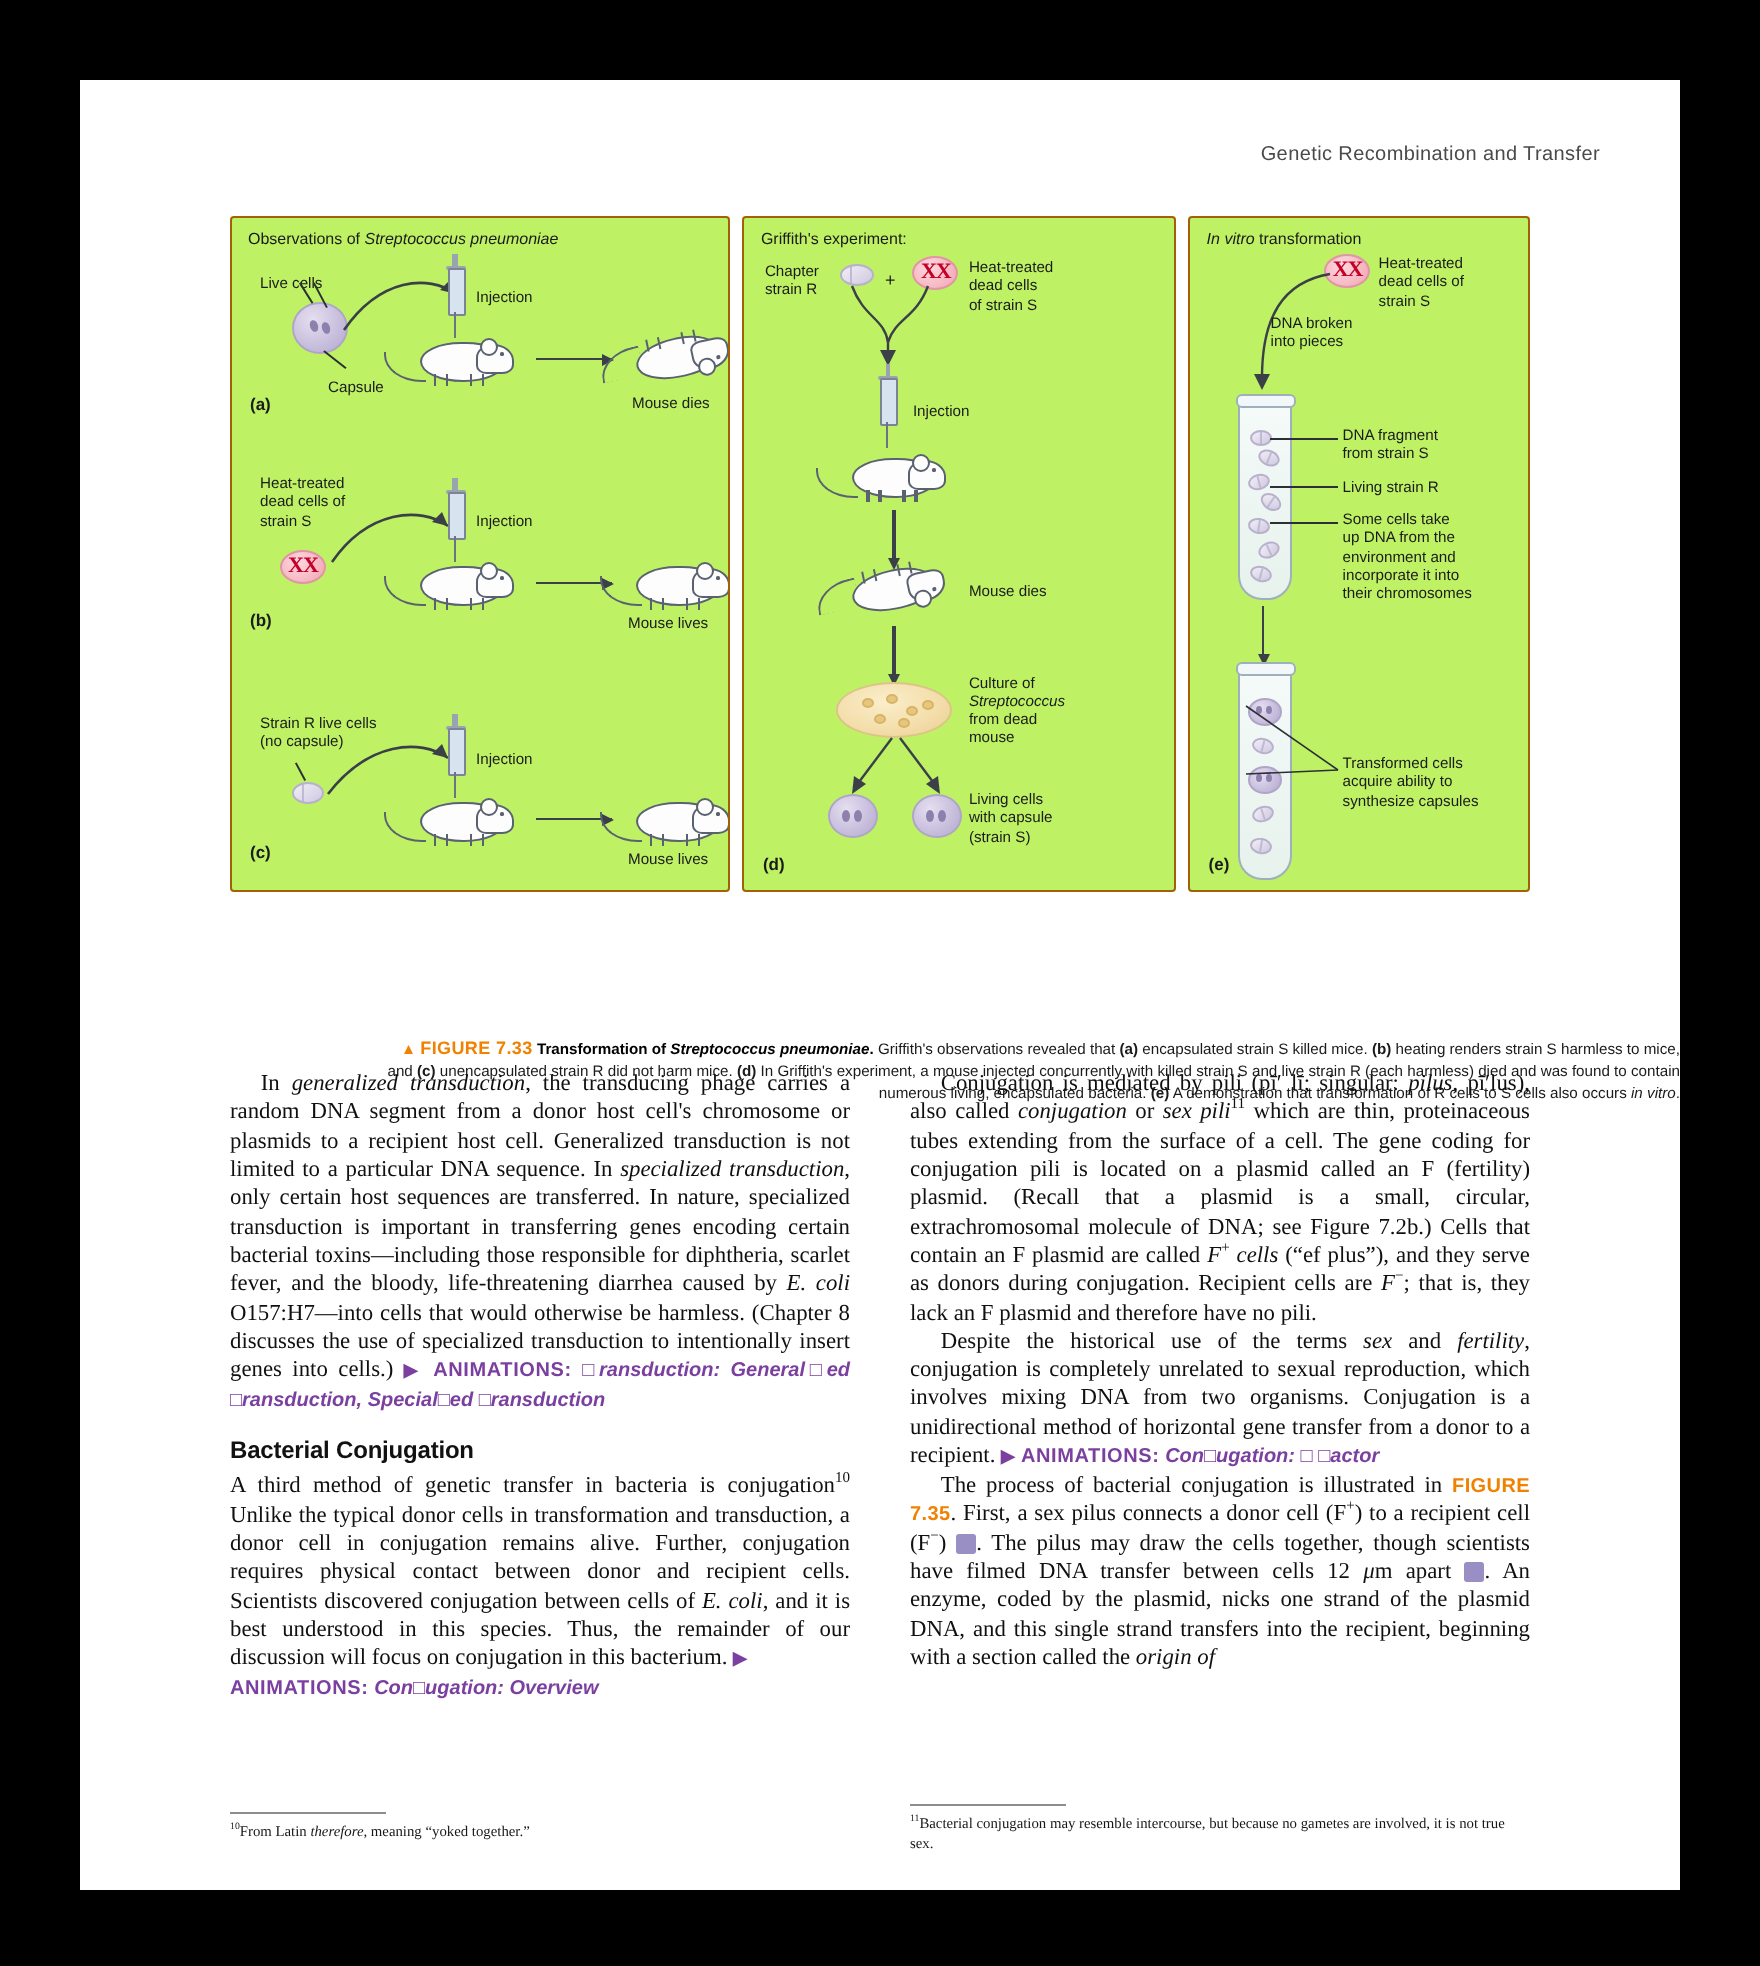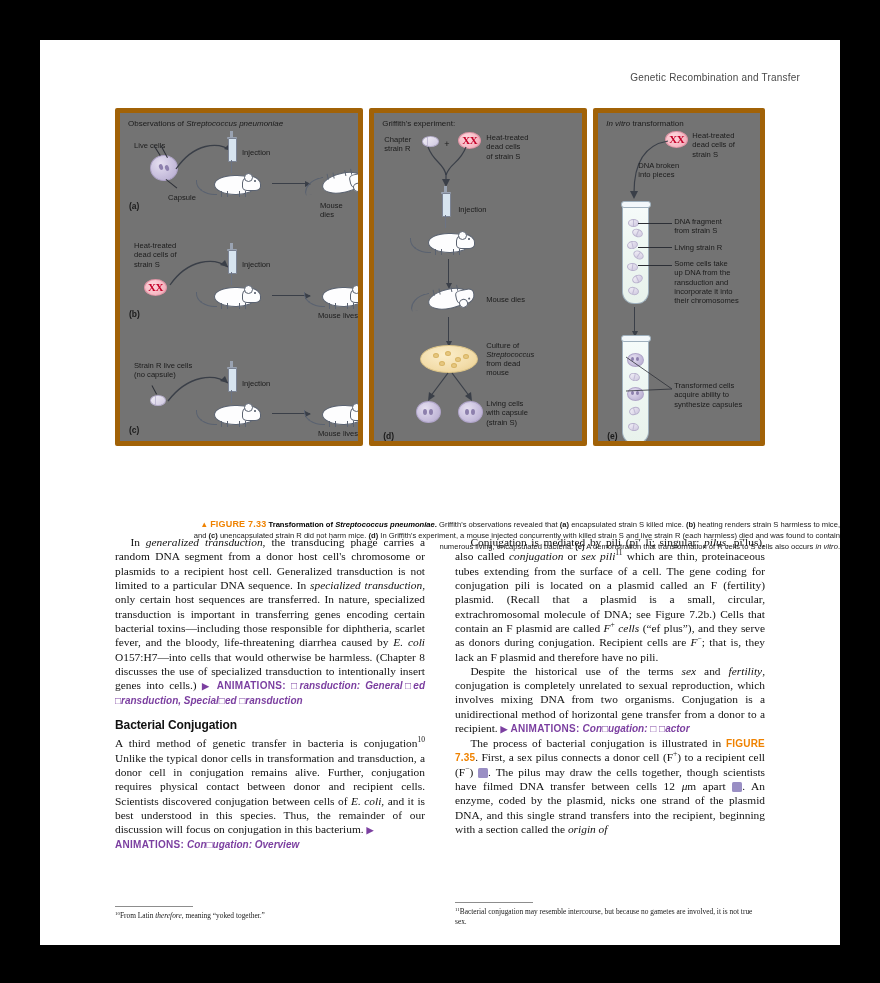--- a/index.html
+++ b/index.html
@@ -15,21 +15,21 @@
   .running-head{
     position:absolute;right:40px;top:32px;
     font-family:"Liberation Sans", sans-serif;
     font-size:10px;color:#4a4a4a;letter-spacing:.2px;white-space:nowrap;
   }
 
   
   .figure-wrap{position:absolute;left:75px;top:68px;width:650px;}
   .panels{display:flex;gap:6px;height:338px;}
   .panel{
-    background:#737373;border:5px solid #a16207;border-radius:2px;
+    background:#bef264;border:1px solid #a16207;border-radius:2px;
     position:relative;overflow:hidden;
     font-family:"Liberation Sans", sans-serif;font-size:7.6px;color:#1b1b1b;
   }
   .panel.p1{width:268px;}
   .panel.p2{width:180px;padding-left:48px;}
   .panel.p3{width:182px;}
   .panel-title{position:absolute;left:8px;top:6px;font-size:8px;white-space:nowrap;}
   .panel-title i{font-style:italic;}
   .plabel{position:absolute;font-weight:bold;font-size:8.5px;}
   .lbl{position:absolute;line-height:1.22;white-space:pre-line;}
@@ -438,21 +438,21 @@
           <div class="rcell" style="left:9px;top:70px;transform:rotate(-24deg);"></div>
           <div class="rcell" style="left:5px;top:82px;transform:rotate(16deg);"></div>
         </div>
         <div class="lbl" style="left:76px;top:104px;">DNA fragment
 from strain S</div>
         <div class="leader" style="left:40px;top:110px;width:34px;"></div>
         <div class="lbl" style="left:76px;top:130px;">Living strain R</div>
         <div class="leader" style="left:40px;top:134px;width:34px;"></div>
         <div class="lbl" style="left:76px;top:146px;">Some cells take
 up DNA from the
-ransduction and
+environment and
 incorporate it into
 their chromosomes</div>
         <div class="leader" style="left:40px;top:152px;width:34px;"></div>
 
         <div class="arrow down" style="left:36px;top:194px;height:24px;"></div>
 
         <div class="tube" style="left:24px;top:226px;height:104px;">
           <div class="rim"></div>
           <div class="capcell" style="left:4px;top:14px;width:15px;height:12px;">
             <div class="dot" style="left:3px;top:3px;width:3px;height:4px;"></div>

